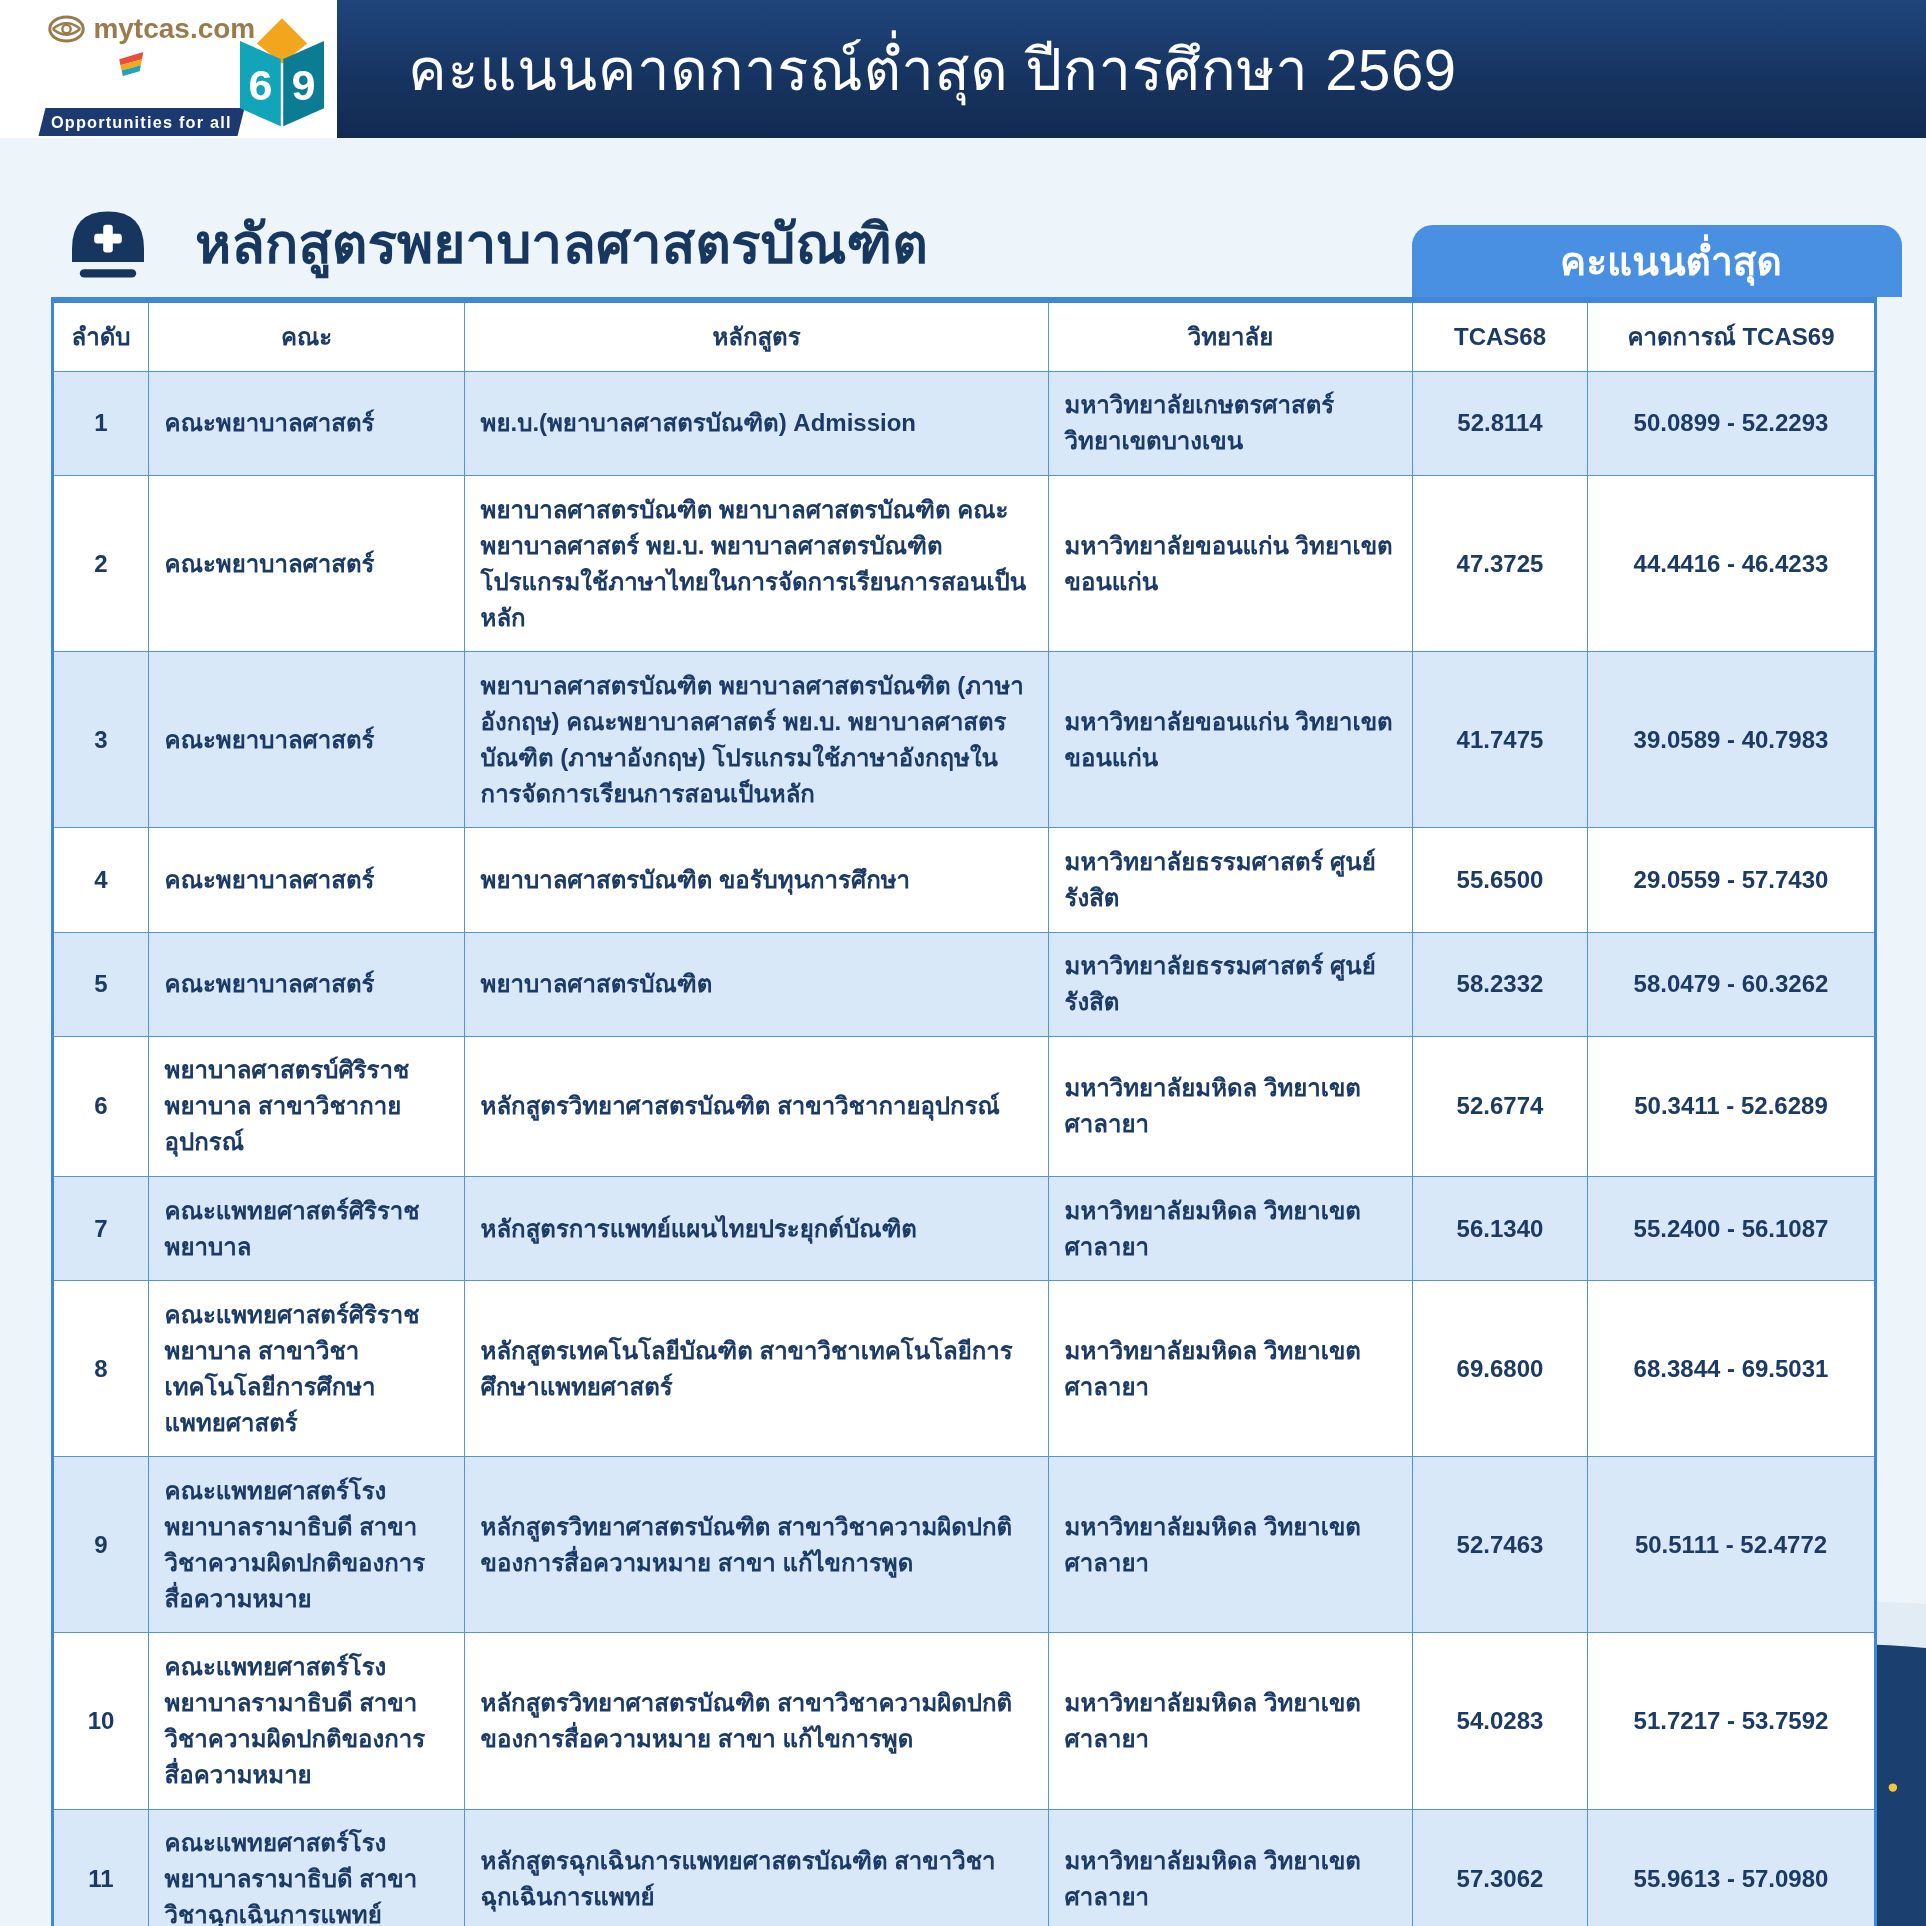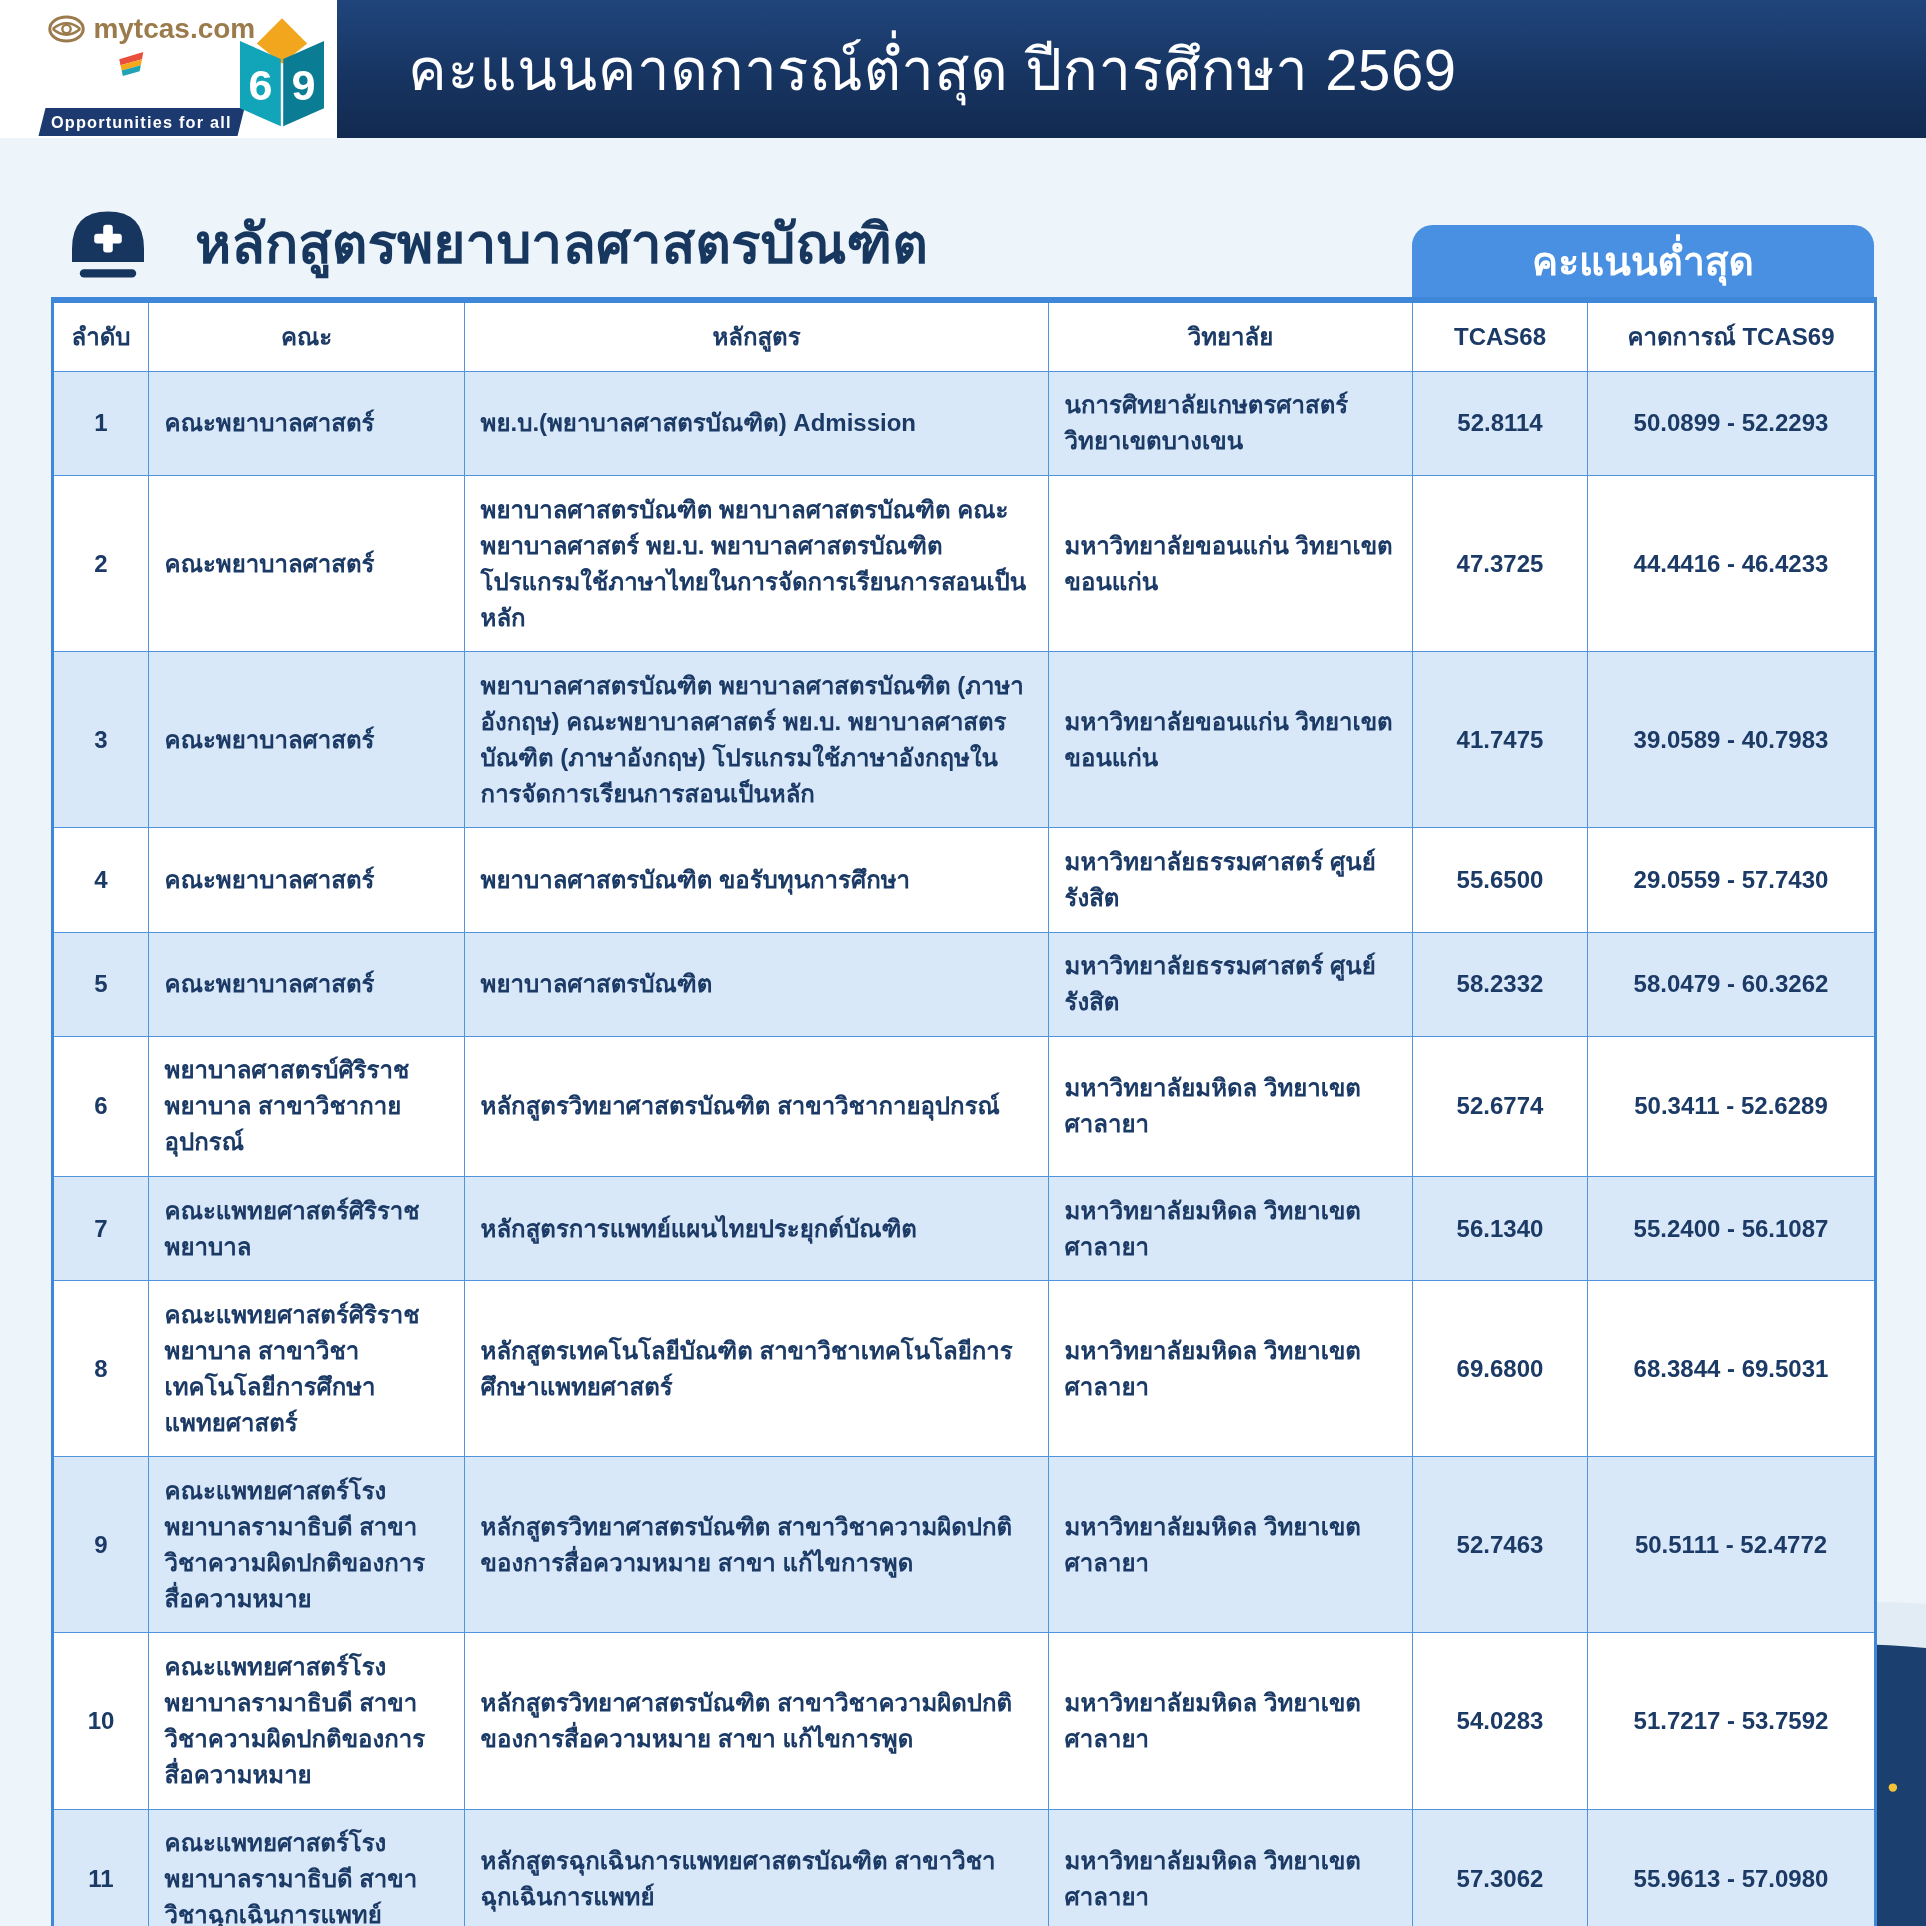--- a/index.html
+++ b/index.html
@@ -22,21 +22,21 @@
   .logo-tagline span{transform:skewX(14deg);}
   .logo-book{position:absolute;left:234px;top:17px;}
 
   
   .section-head{position:absolute;left:57px;top:200px;display:flex;align-items:center;gap:36px;}
   .section-head h2{margin:0;font-size:55px;font-weight:800;color:#17375f;}
 
   
   .score-tab{position:absolute;left:1412px;top:225px;width:462px;height:72px;background:#4a90e2;
     border-radius:20.5px 20.5px 0 0;color:#ffffff;font-size:39px;font-weight:800;
-    display:flex;align-items:center;justify-content:center;z-index:2;}
+    display:flex;align-items:center;justify-content:center;z-index:2;padding-left:28px;}
 
   
   .score-table{position:absolute;left:51px;top:297px;width:1823px;border-collapse:collapse;
     table-layout:fixed;background:#ffffff;z-index:1;
     border:3.6px solid #3e87d9;border-top-width:6px;border-bottom-width:8.4px;}
   .score-table col:nth-child(1){width:96px;}
   .score-table col:nth-child(2){width:316px;}
   .score-table col:nth-child(3){width:584px;}
   .score-table col:nth-child(4){width:364px;}
   .score-table col:nth-child(5){width:175px;}
@@ -120,21 +120,21 @@
           <th>วิทยาลัย</th>
           <th>TCAS68</th>
           <th>คาดการณ์ TCAS69</th>
         </tr>
     </thead>
     <tbody>
         <tr>
           <td class="col-no">1</td>
           <td class="col-faculty">คณะพยาบาลศาสตร์</td>
           <td class="col-program">พย.บ.(พยาบาลศาสตรบัณฑิต) Admission</td>
-          <td class="col-campus">นการศิทยาลัยเกษตรศาสตร์ วิทยาเขตบางเขน</td>
+          <td class="col-campus">มหาวิทยาลัยเกษตรศาสตร์ วิทยาเขตบางเขน</td>
           <td class="col-tcas68">52.8114</td>
           <td class="col-tcas69">50.0899 - 52.2293</td>
         </tr>
         <tr>
           <td class="col-no">2</td>
           <td class="col-faculty">คณะพยาบาลศาสตร์</td>
           <td class="col-program">พยาบาลศาสตรบัณฑิต พยาบาลศาสตรบัณฑิต คณะพยาบาลศาสตร์ พย.บ. พยาบาลศาสตรบัณฑิต โปรแกรมใช้ภาษาไทยในการจัดการเรียนการสอนเป็นหลัก</td>
           <td class="col-campus">มหาวิทยาลัยขอนแก่น วิทยาเขตขอนแก่น</td>
           <td class="col-tcas68">47.3725</td>
           <td class="col-tcas69">44.4416 - 46.4233</td>

